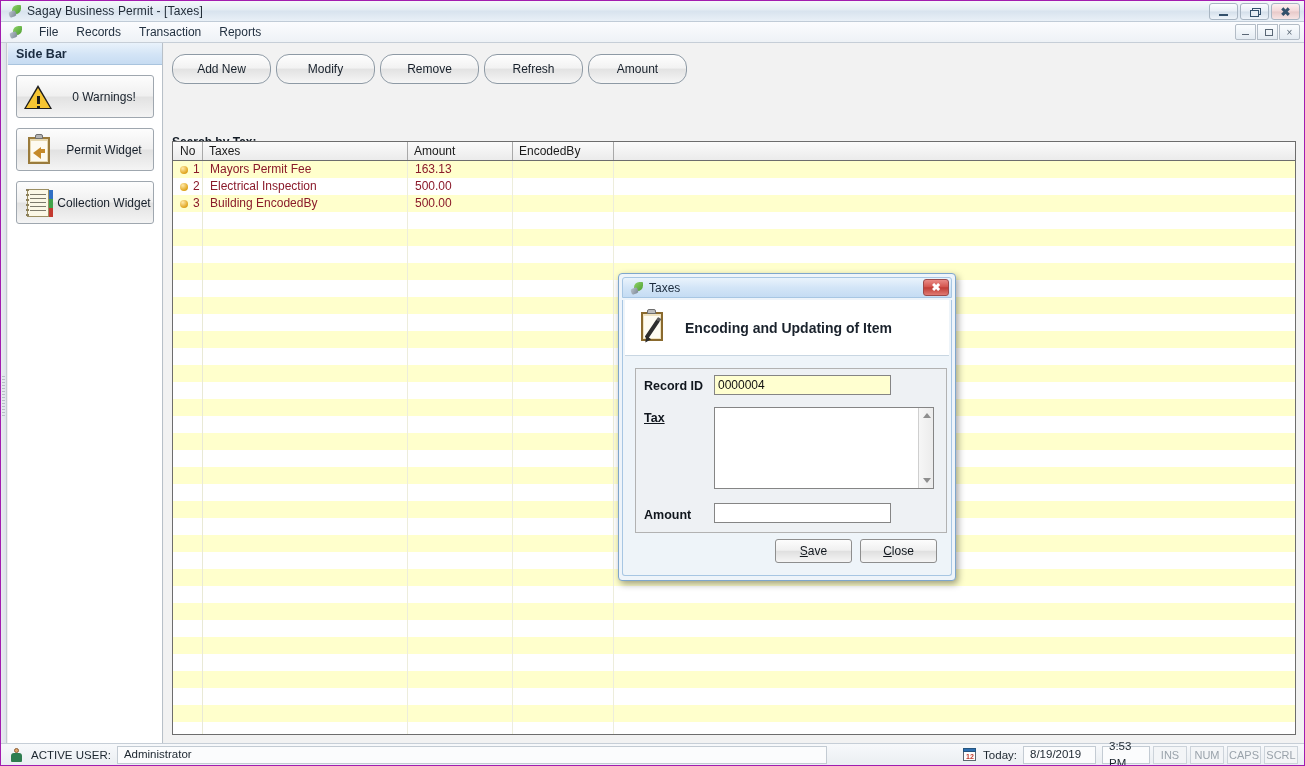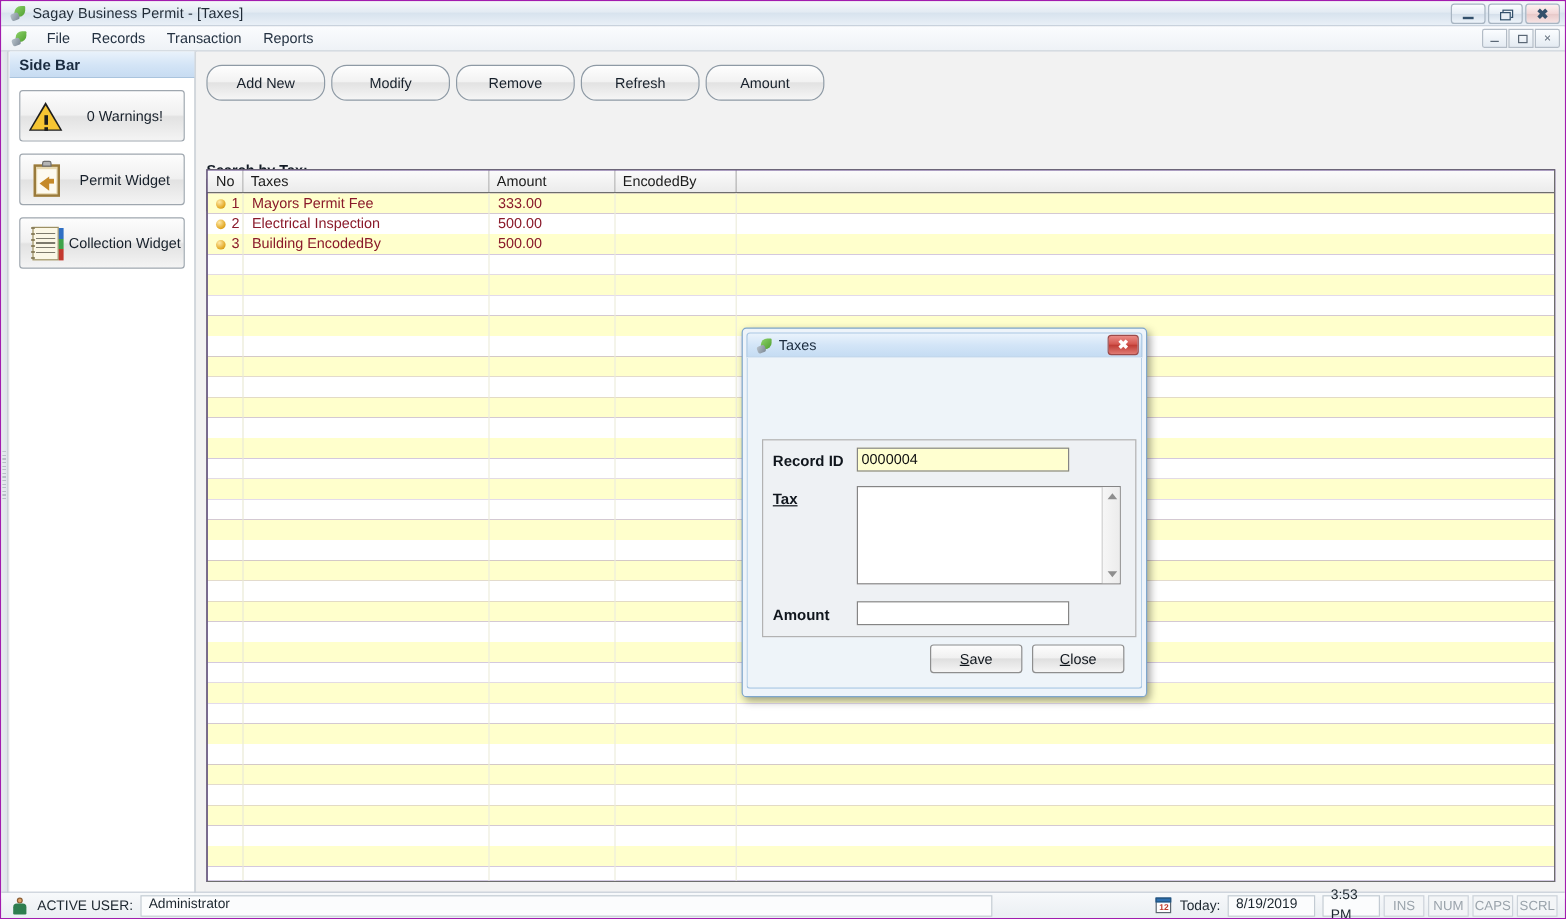--- a/index.html
+++ b/index.html
@@ -548,21 +548,21 @@
         <div class="gh c3">EncodedBy</div>
         <div class="gh c4"></div>
       </div>
       <div id="grid-rows">
           <div class="grow odd">
             <div class="gc c0">
               <span class="bullet"></span>
               <span class="rownum">1</span>
             </div>
             <div class="gc c1">Mayors Permit Fee</div>
-            <div class="gc c2">333.00</div>
+            <div class="gc c2">163.13</div>
             <div class="gc c3"></div>
             <div class="gc c4"></div>
           </div>
           <div class="grow even">
             <div class="gc c0">
               <span class="bullet"></span>
               <span class="rownum">2</span>
             </div>
             <div class="gc c1">Electrical Inspection</div>
             <div class="gc c2">500.00</div>
@@ -802,20 +802,30 @@
     <div class="dlg">
       <div class="dlg-title">
         <div class="tb-icon">
             <span class="leaf"></span>
           </div>
         <div class="tt">Taxes</div>
         <div class="dlg-close">✖</div>
       </div>
 
       <div class="dlg-body">
+        <div class="dlg-banner">
+          <span class="banner-ico">
+            <span class="bd"></span>
+              <span class="sh"></span>
+              <span class="cl"></span>
+            <span class="pen"></span>
+              <span class="nib"></span>
+          </span>
+          <span class="banner-text">Encoding and Updating of Item</span>
+        </div>
 
         <div class="dlg-group">
           <span class="f-label f-recid-l">Record ID</span>
           <input class="f-recid" type="text" value="0000004" style="">
 
           <span class="f-label f-tax-l">Tax</span>
           <div class="f-tax">
             <textarea class="ta" style=""></textarea>
             <div class="vsb">
               <span class="arr up"></span>

